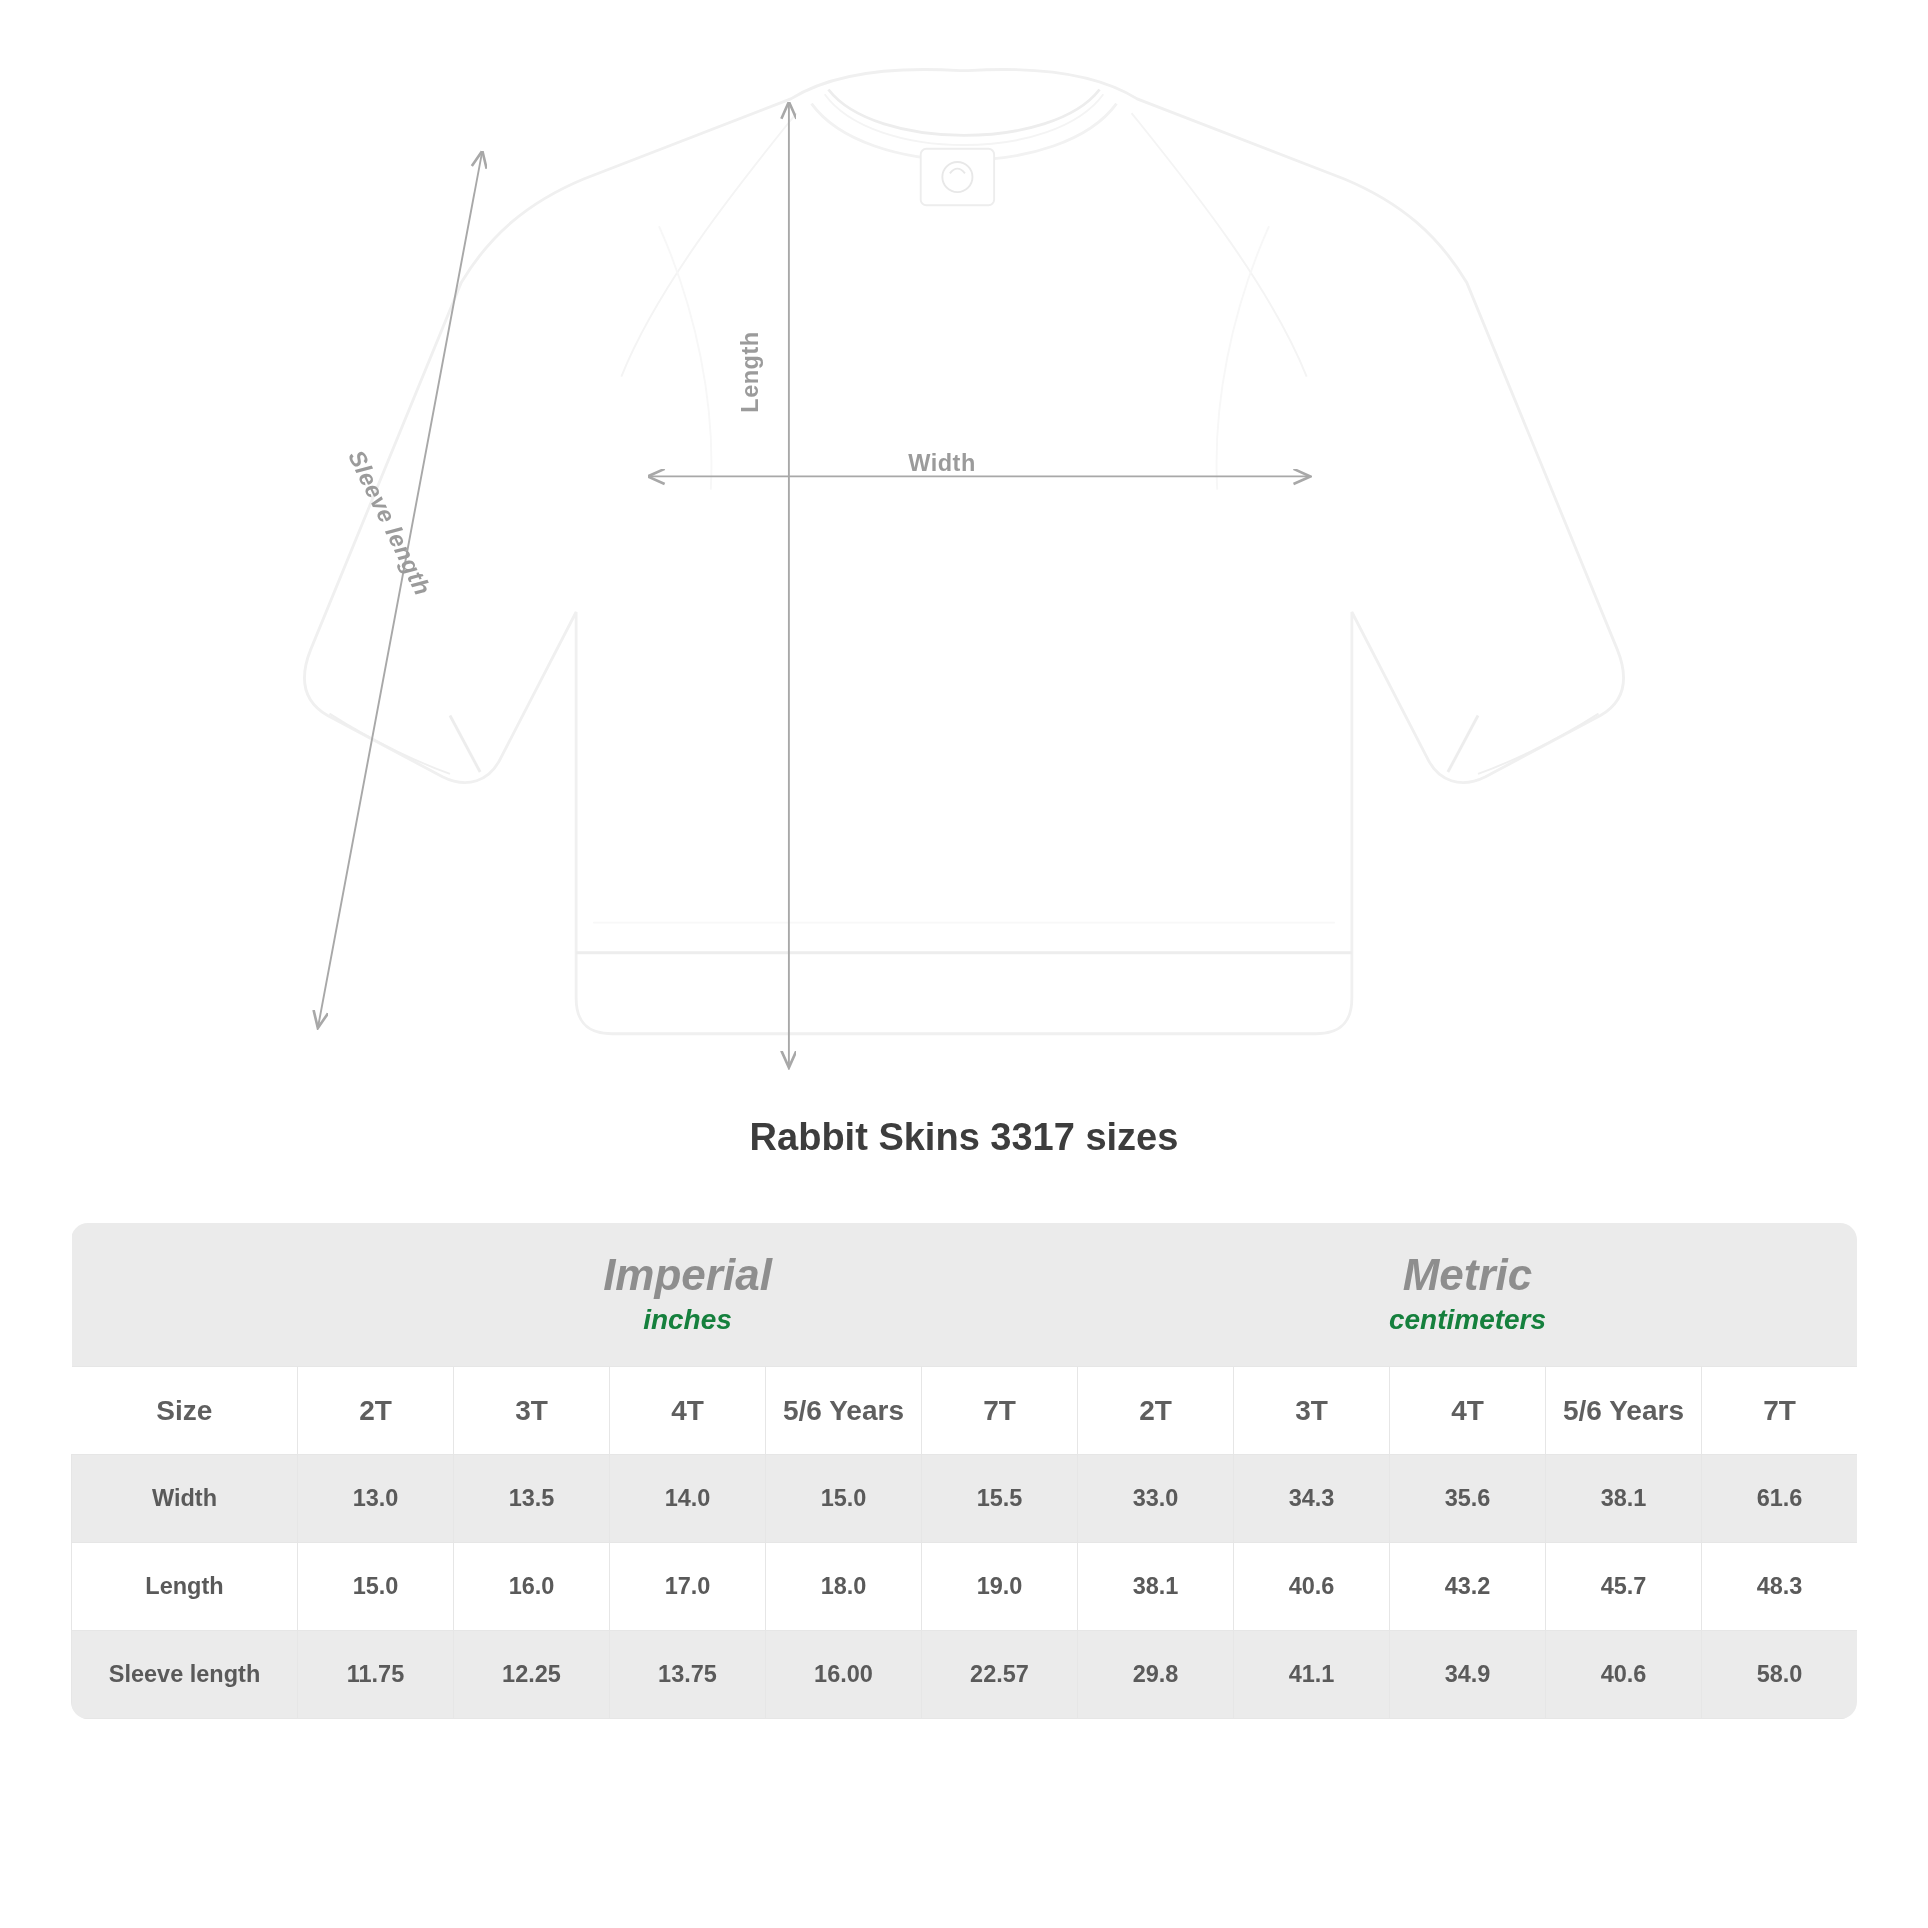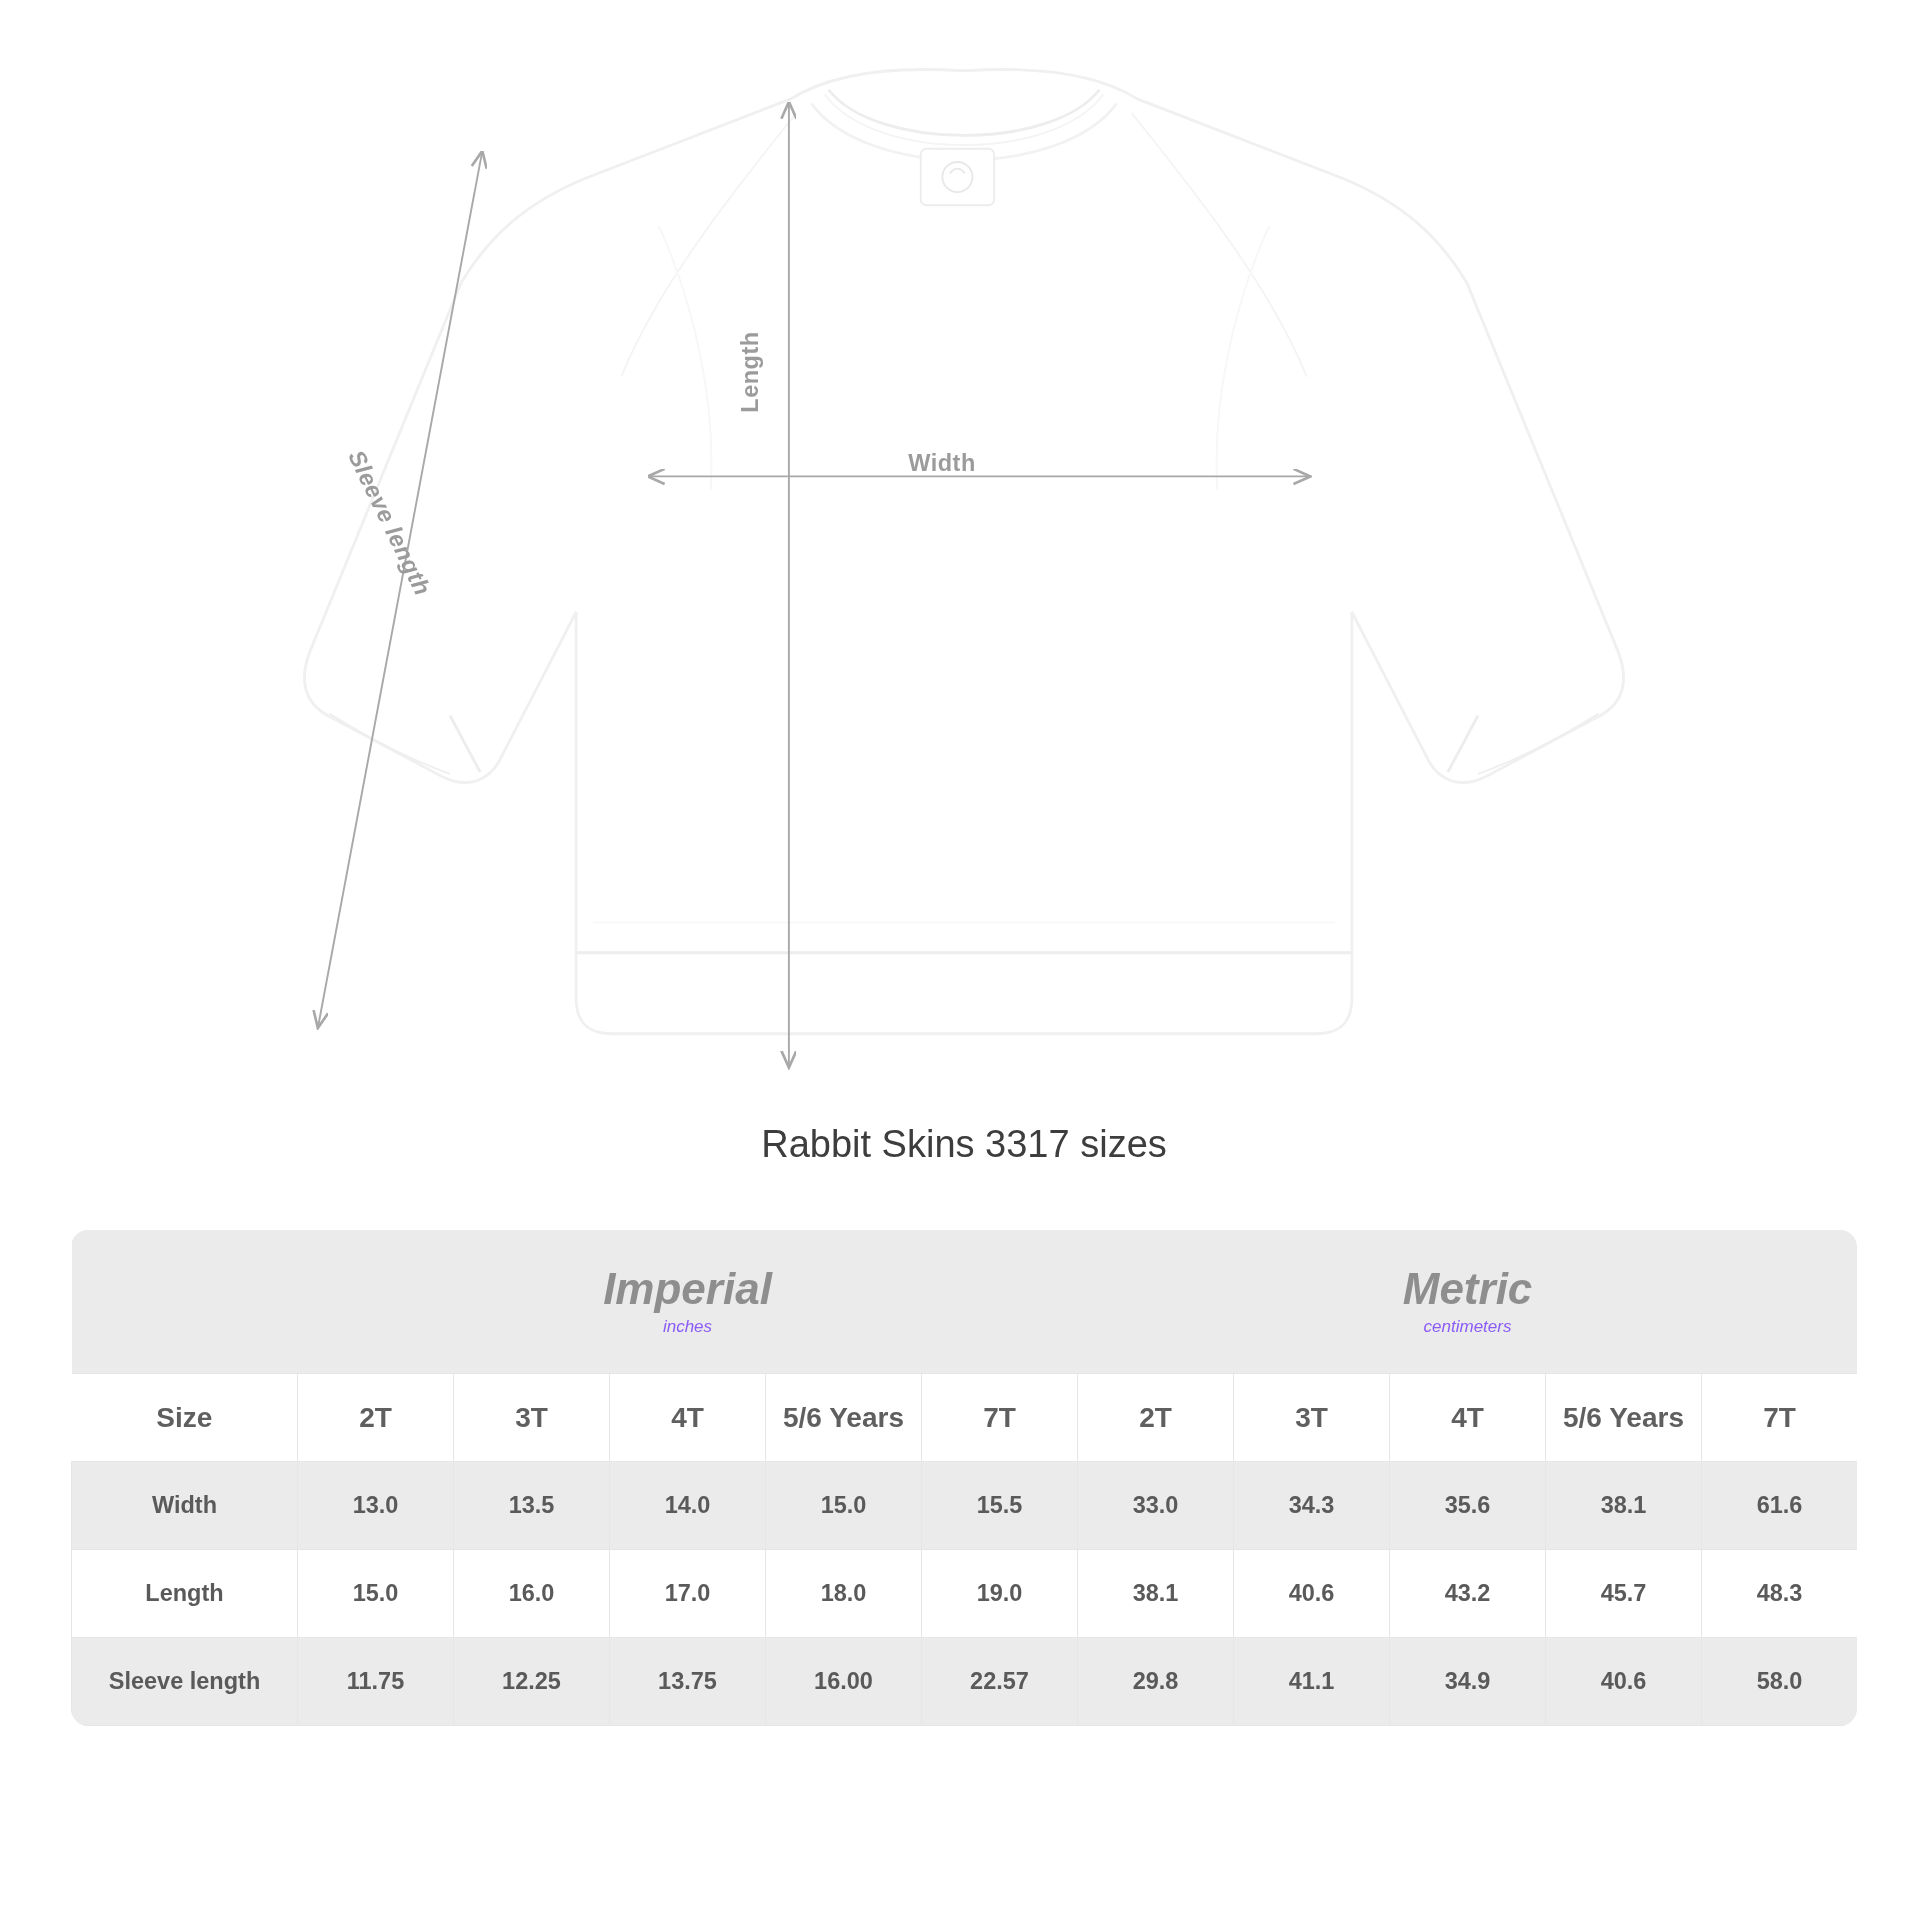--- a/index.html
+++ b/index.html
@@ -55,23 +55,23 @@
     font-style: italic;
     left: 389px;
     top: 523px;
     transform: translate(-50%, -50%) rotate(64deg);
   }
 
   
   .chart-title {
     text-align: center;
     font-size: 38px;
-    font-weight: normal;
+    font-weight: bold;
     color: #3d3d3d;
-    margin-top: 12px;
+    margin-top: 5px;
   }
 
   
   .table-wrap {
     margin: 64px 71px 0 71px;
     border-radius: 17px;
     overflow: hidden;
     background: #ffffff;
   }
   table.size-table {
@@ -96,24 +96,24 @@
     vertical-align: middle;
   }
   .unit-name {
     font-size: 44px;
     font-style: italic;
     font-weight: bold;
     color: #8e8e8e;
     line-height: 1.15;
   }
   .unit-sub {
-    font-size: 17px;
+    font-size: 28px;
     font-style: italic;
-    font-weight: normal;
-    color: #8b5cf6;
+    font-weight: bold;
+    color: #15803d;
     line-height: 1.4;
   }
   tr.header-row td {
     background: #ffffff;
     font-size: 28px;
     color: #5f5f5f;
   }
   tr.header-row td.corner {
     border-left: none;
   }

